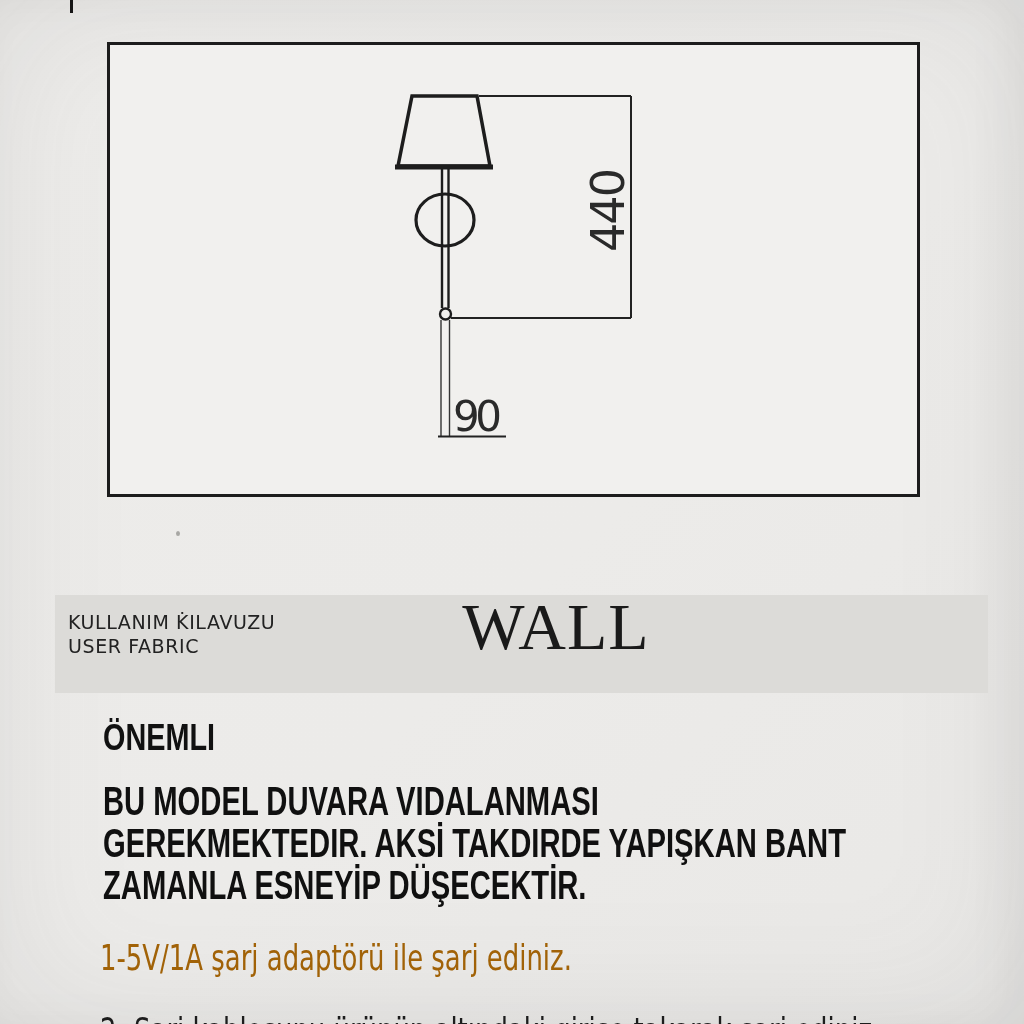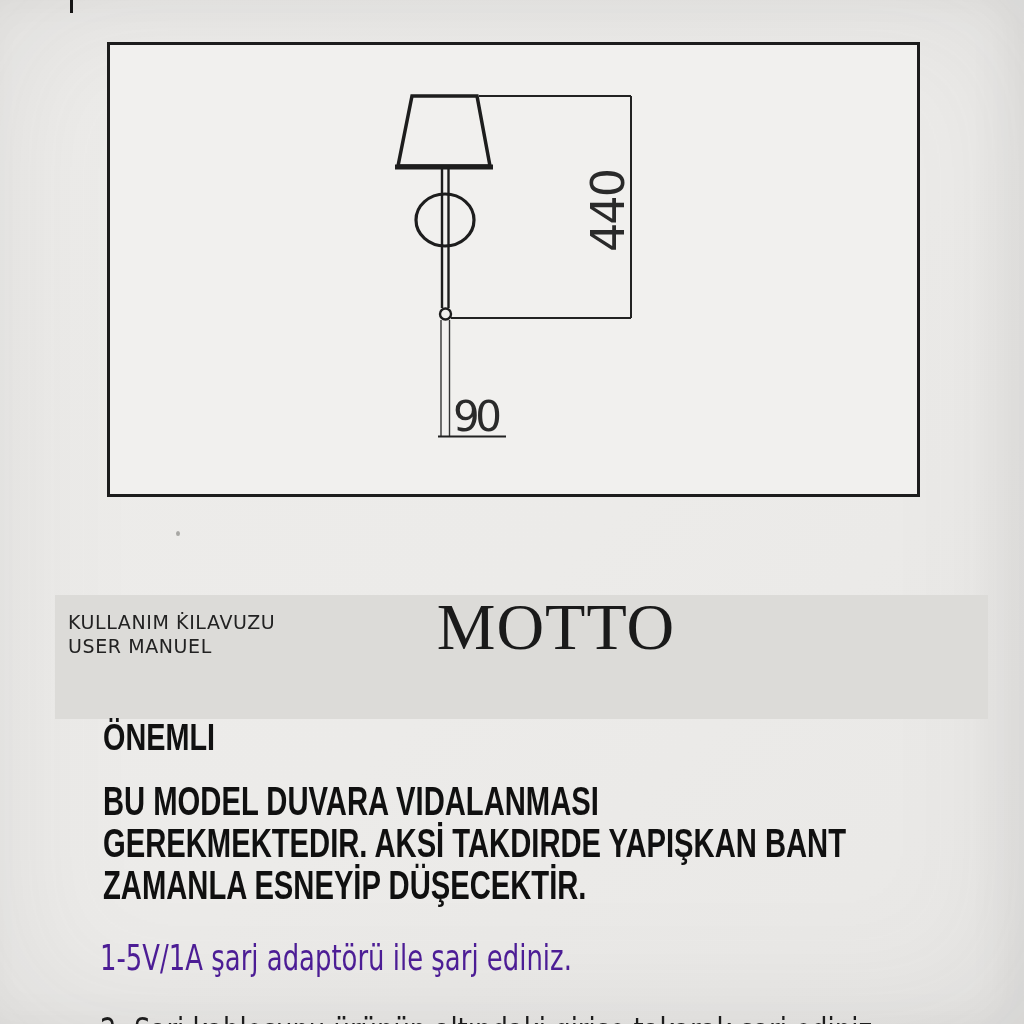--- a/index.html
+++ b/index.html
@@ -12,39 +12,39 @@
     box-shadow:inset 0 0 140px rgba(90,90,85,.10), inset -18px 0 40px rgba(90,90,85,.06);}
   
   .tick{position:absolute;left:70px;top:0;width:3px;height:13px;background:#151515;}
   .dot{position:absolute;left:176px;top:531px;width:4px;height:5px;background:#8a8a86;border-radius:50%;opacity:.7;}
   
   .panel{position:absolute;left:107px;top:42px;width:807px;height:449px;
     border:3px solid #1c1c1c;background:#f1f0ee;}
   svg.diagram{position:absolute;left:0;top:0;width:1024px;height:1024px;}
   svg.diagram text{font-family:"DejaVu Sans",sans-serif;fill:#2a2a2a;}
   
-  .band{position:absolute;left:55px;top:595px;width:923px;height:124px;background:#dcdbd8;padding-left:10px;}
+  .band{position:absolute;left:55px;top:595px;width:923px;height:98px;background:#dcdbd8;padding-left:10px;}
   .band .left{position:absolute;left:13px;top:15px;font-size:19px;line-height:24px;
     letter-spacing:.6px;color:#222;white-space:nowrap;}
   .band .logo{position:absolute;left:370px;top:0;width:262px;text-align:center;}
   .band .logo .motto{font-family:"Liberation Serif","DejaVu Serif",serif;font-size:66px;
     line-height:60px;letter-spacing:1px;color:#1a1a1a;display:block;margin-top:2px;}
   .band .logo .tagline{font-size:19.5px;letter-spacing:3.5px;color:#2b2b2b;display:block;margin-top:-2px;}
   .band .right{position:absolute;right:30px;top:13px;font-size:19.5px;line-height:26px;
     letter-spacing:.4px;color:#222;text-align:right;white-space:nowrap;}
   
   .content{position:absolute;left:0;top:693px;width:1024px;}
   .heading{position:absolute;left:103px;top:17px;font-family:"Liberation Sans",sans-serif;
     font-weight:bold;font-size:36px;line-height:56px;color:#111;white-space:nowrap;}
   .heading span{display:inline-block;transform:scaleX(.8);transform-origin:left center;}
   .warning{position:absolute;left:103px;top:87px;font-family:"Liberation Sans",sans-serif;
     font-weight:bold;font-size:40px;line-height:42px;color:#101010;}
   .warning div{white-space:nowrap;}
   .warning span{display:inline-block;transform:scaleX(.73);transform-origin:left center;}
-  .instr1{position:absolute;left:100px;top:245px;font-size:36px;line-height:40px;color:#4c1d95;white-space:nowrap;}
+  .instr1{position:absolute;left:100px;top:245px;font-size:36px;line-height:40px;color:#a16207;white-space:nowrap;}
   .instr1 span, .instr2 span{display:inline-block;transform:scaleX(.72);transform-origin:left center;}
   .instr2{position:absolute;left:100px;top:318px;font-size:36px;line-height:40px;color:#1c1c1c;white-space:nowrap;}
 </style>
 </head>
 <body>
 
 <div class="vignette"></div>
 <div class="tick"></div>
 <div class="dot"></div>
 
@@ -69,24 +69,24 @@
 
   <line x1="441" y1="320" x2="441" y2="436" stroke="#333" stroke-width="1.4"></line>
   <line x1="449.5" y1="320" x2="449.5" y2="436" stroke="#333" stroke-width="1.4"></line>
   <line x1="438" y1="436.5" x2="506" y2="436.5" stroke="#222" stroke-width="2"></line>
   <text x="453" y="431" font-size="42" textLength="49">90</text>
 </svg>
 
 <div class="band">
   <div class="left">
     <div>KULLANIM K̇ILAVUZU</div>
-    <div>USER MANUEL</div>
+    <div>USER FABRIC</div>
   </div>
   <div class="logo">
-    <span class="motto">MOTTO</span>
+    <span class="motto">WALL</span>
   </div>
 </div>
 
 <div class="content">
   <div class="heading">
     <span>ÖNEMLI</span>
   </div>
   <div class="warning">
     <div><span>BU MODEL DUVARA VIDALANMASI</span></div>
     <div><span>GEREKMEKTEDIR. AKSİ TAKDIRDE YAPIŞKAN BANT</span></div>

